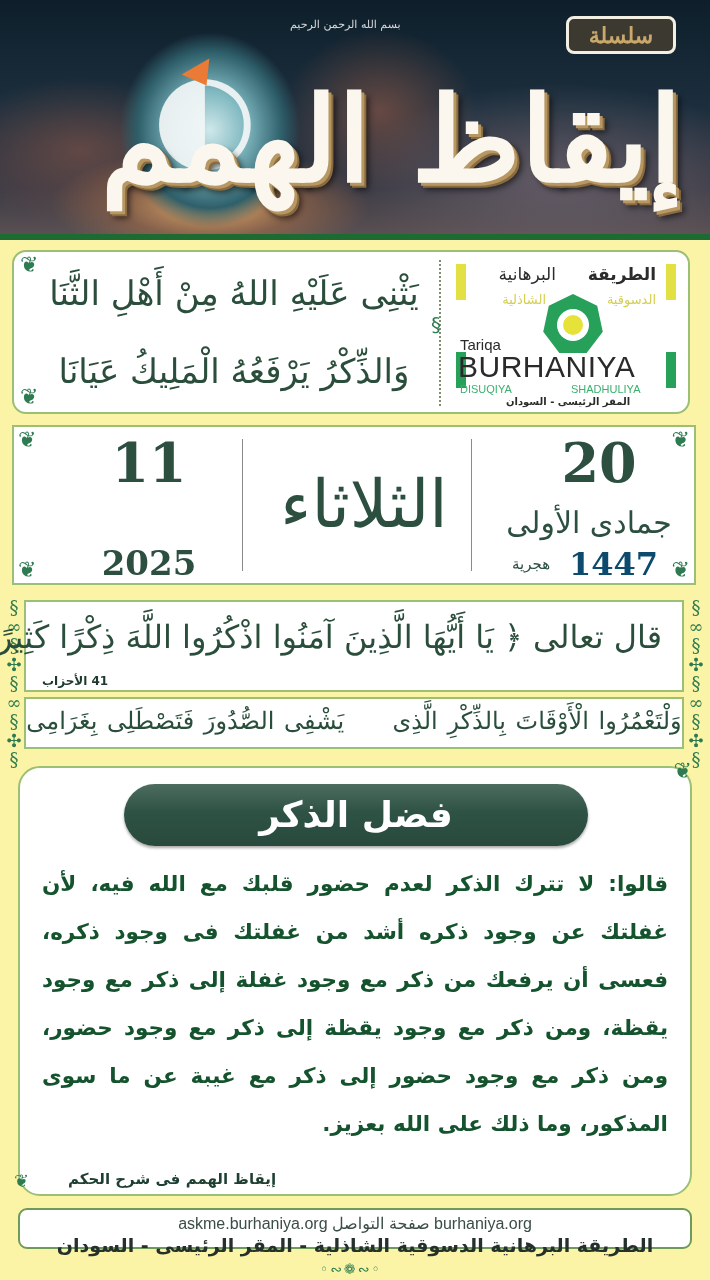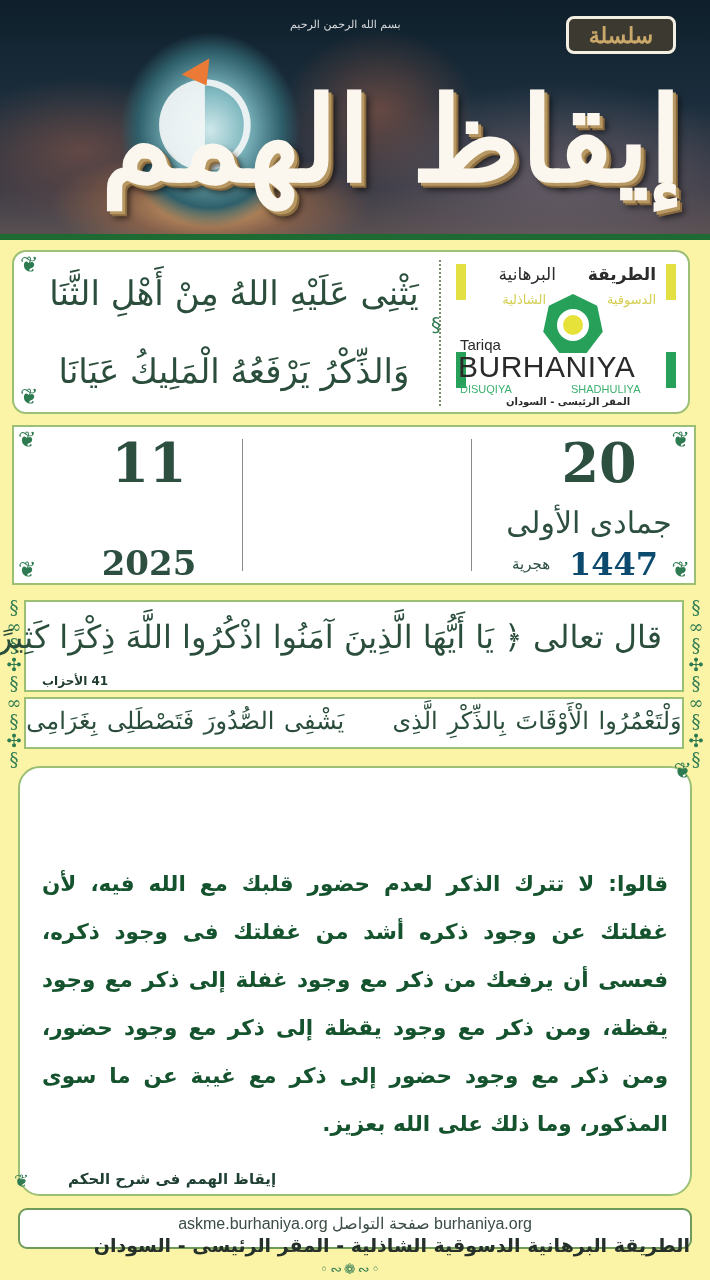--- a/index.html
+++ b/index.html
@@ -167,21 +167,21 @@
     position: absolute; left: -6px; top: 402px; font-size: 18px; color: #2e7b52;
   }
 
   
   .p6 { left: 18px; top: 1208px; width: 674px; height: 41px; border-radius: 9px; border-color: #6e9a5a; }
   .p6 .links {
     position: absolute; left: 0; right: 0; top: 4px; text-align: center; font-size: 16px; color: #3b4d44;
     font-family: "Liberation Sans", sans-serif;
   }
   .p6 .org {
-    position: absolute; left: 0; right: 0; top: 24px; direction: rtl;
+    position: absolute; left: 0; right: 0; top: 24px; text-align: center; direction: rtl;
     font-size: 19px; font-weight: bold; color: #26302b;
   }
   .foot-orn {
     position: absolute; left: 320px; top: 1261px; color: #2e7b52; font-size: 14px; letter-spacing: 2px;
   }
 </style>
 </head>
 <body>
 
 <div class="hero">
@@ -225,20 +225,21 @@
 <div class="panel p2">
   <span class="corner" style="left:4px;top:2px;">❦</span>
   <span class="corner" style="right:4px;top:2px;">❦</span>
   <span class="corner" style="left:4px;bottom:2px;">❦</span>
   <span class="corner" style="right:4px;bottom:2px;">❦</span>
 
   <div class="greg-day">11</div>
   <div class="greg-year">2025</div>
 
   <div class="vsep" style="left:228px;"></div>
+  <div class="weekday">الثلاثاء</div>
   <div class="vsep" style="left:457px;"></div>
 
   <div class="hij-day">20</div>
   <div class="hij-month">جمادى الأولى</div>
   <div class="hij-label">هجرية</div>
   <div class="hij-year">1447</div>
 </div>
 
 <div class="side-orn" style="left:4px;top:598px;">§<br>∞<br>§<br>✣<br>§<br>∞<br>§<br>✣<br>§</div>
 <div class="side-orn" style="left:686px;top:598px;">§<br>∞<br>§<br>✣<br>§<br>∞<br>§<br>✣<br>§</div>
@@ -254,20 +255,21 @@
 <div class="panel p4">
   <div class="verse">
     <span>وَلْتَعْمُرُوا الْأَوْقَاتَ بِالذِّكْرِ الَّذِى</span>
     &nbsp;&nbsp;&nbsp;
     <span>يَشْفِى الصُّدُورَ فَتَصْطَلِى بِغَرَامِى</span>
   </div>
 </div>
 
 <div class="panel p5">
   <span class="corner" style="right:-2px;top:-8px;">❦</span>
+  <div class="heading">فضل الذكر</div>
   <div class="body">قالوا: لا تترك الذكر لعدم حضور قلبك مع الله فيه، لأن غفلتك عن وجود ذكره أشد من غفلتك فى وجود ذكره، فعسى أن يرفعك من ذكر مع وجود غفلة إلى ذكر مع وجود يقظة، ومن ذكر مع وجود يقظة إلى ذكر مع وجود حضور، ومن ذكر مع وجود حضور إلى ذكر مع غيبة عن ما سوى المذكور، وما ذلك على الله بعزيز.</div>
   <div class="source-orn">❦</div>
   <div class="source">إيقاظ الهمم فى شرح الحكم</div>
 </div>
 
 <div class="panel p6">
   <div class="links">askme.burhaniya.org صفحة التواصل burhaniya.org</div>
   <div class="org">الطريقة البرهانية الدسوقية الشاذلية - المقر الرئيسى - السودان</div>
 </div>
 <div class="foot-orn">◦∾❁∾◦</div>

